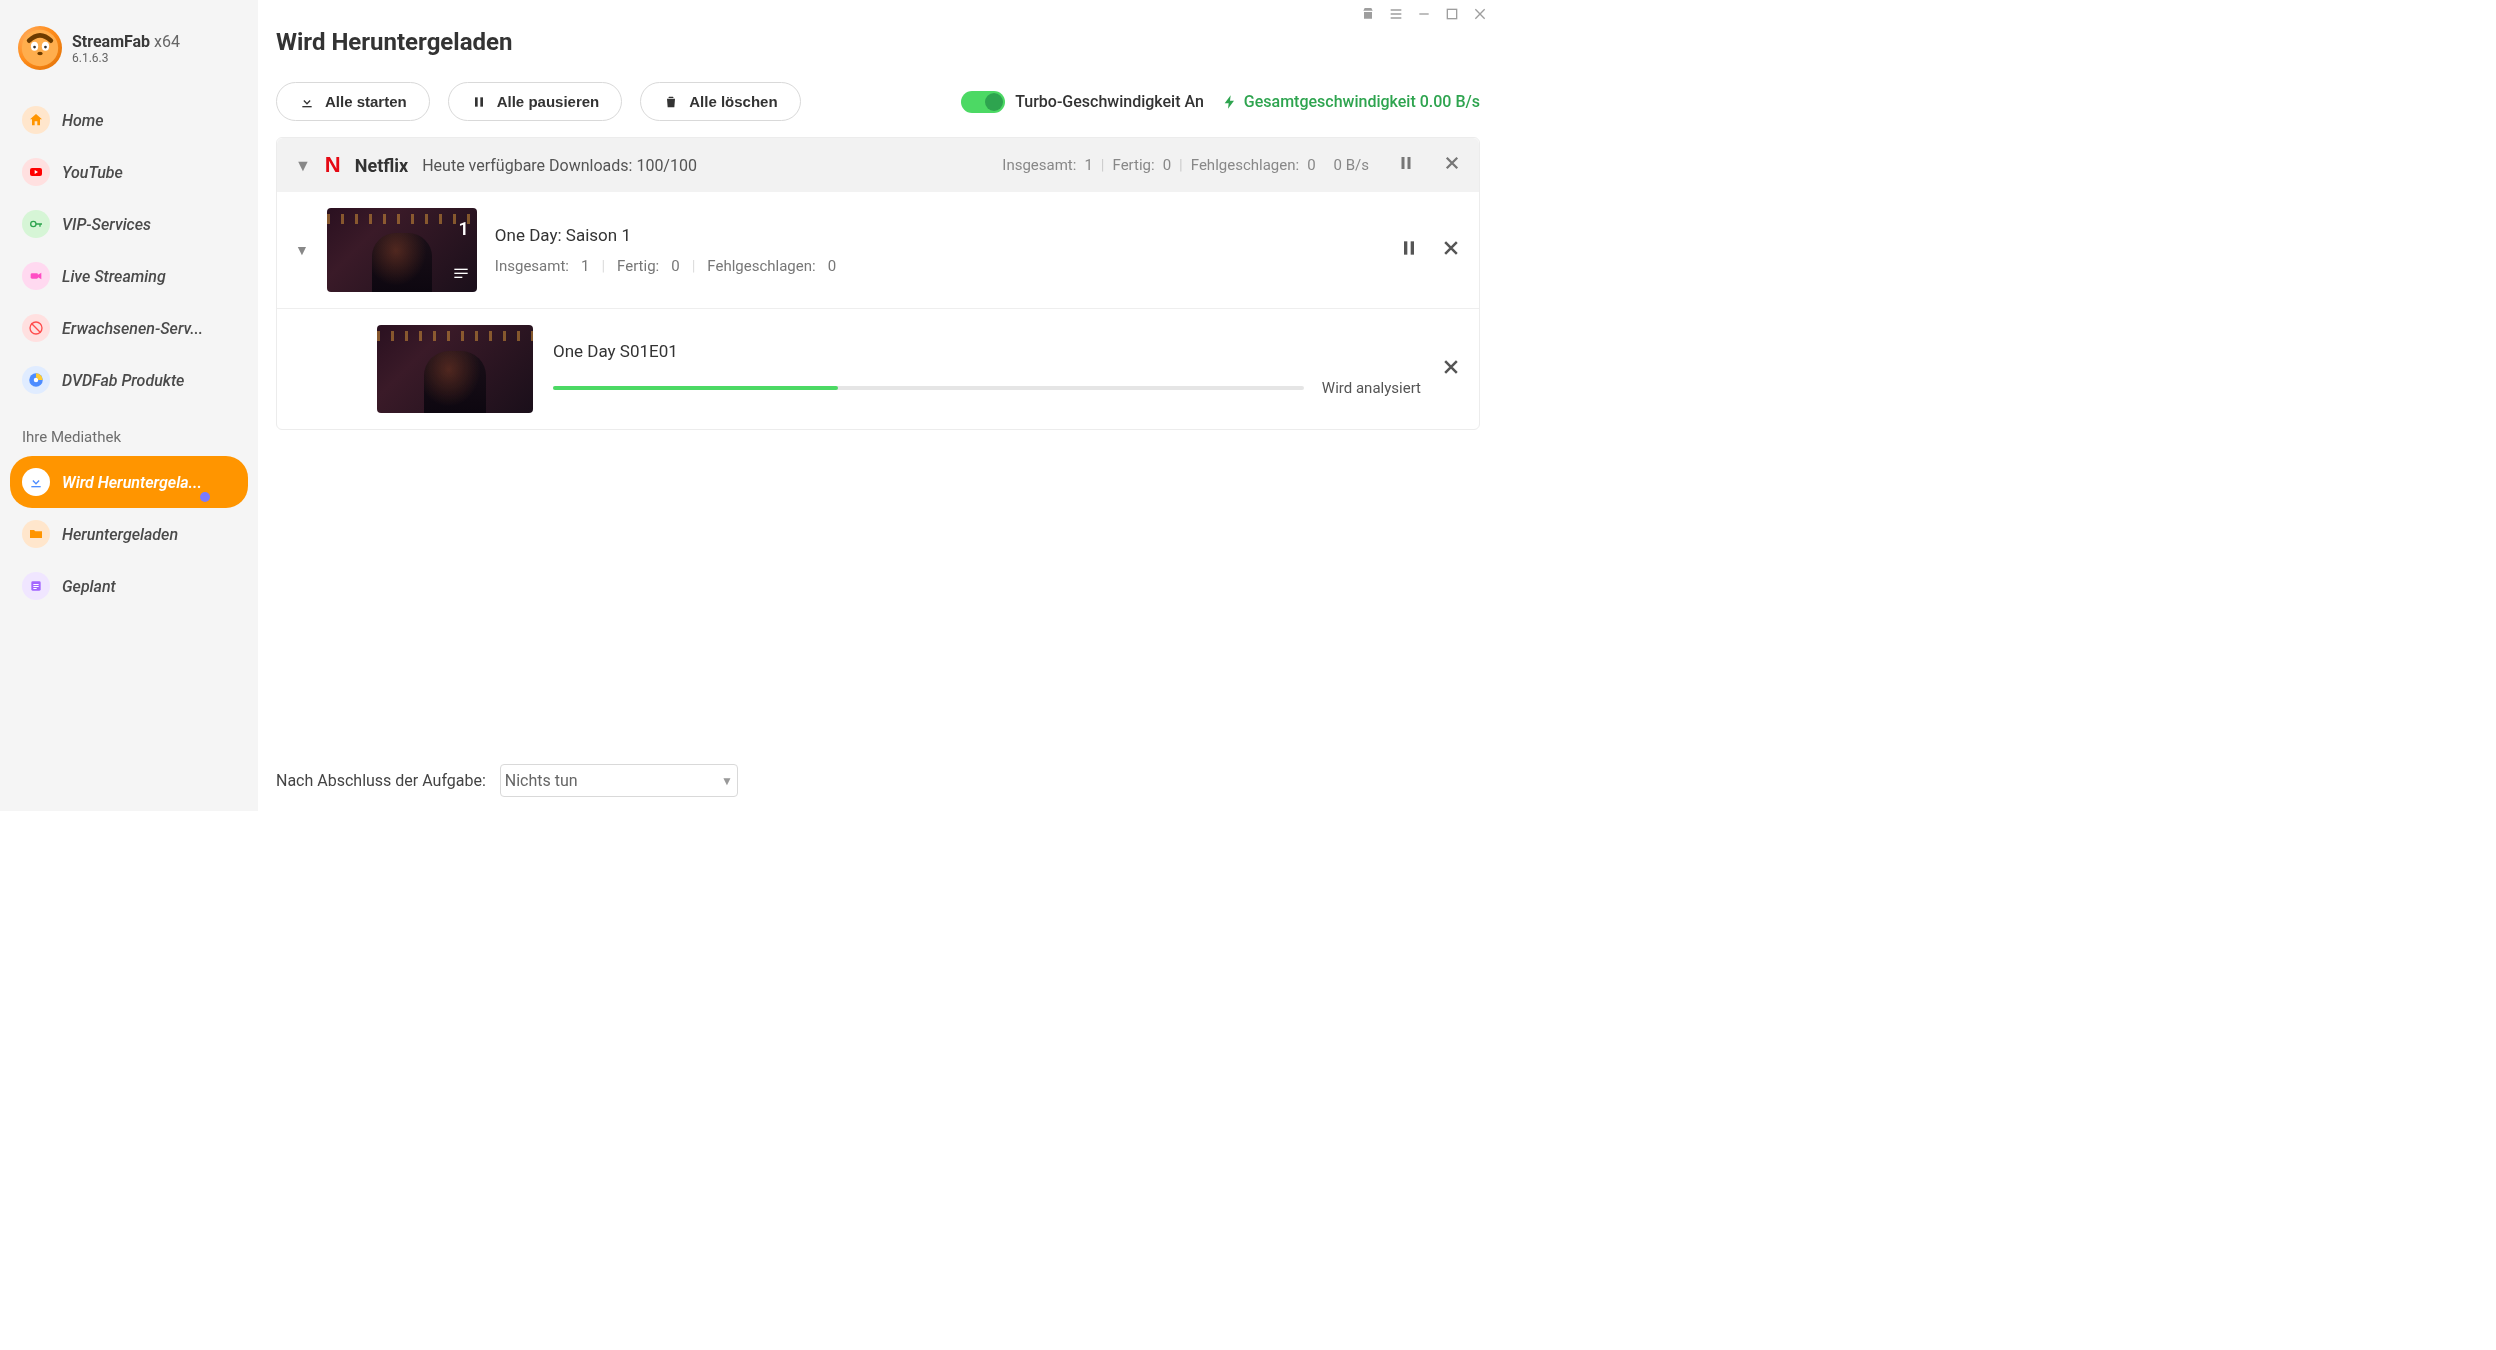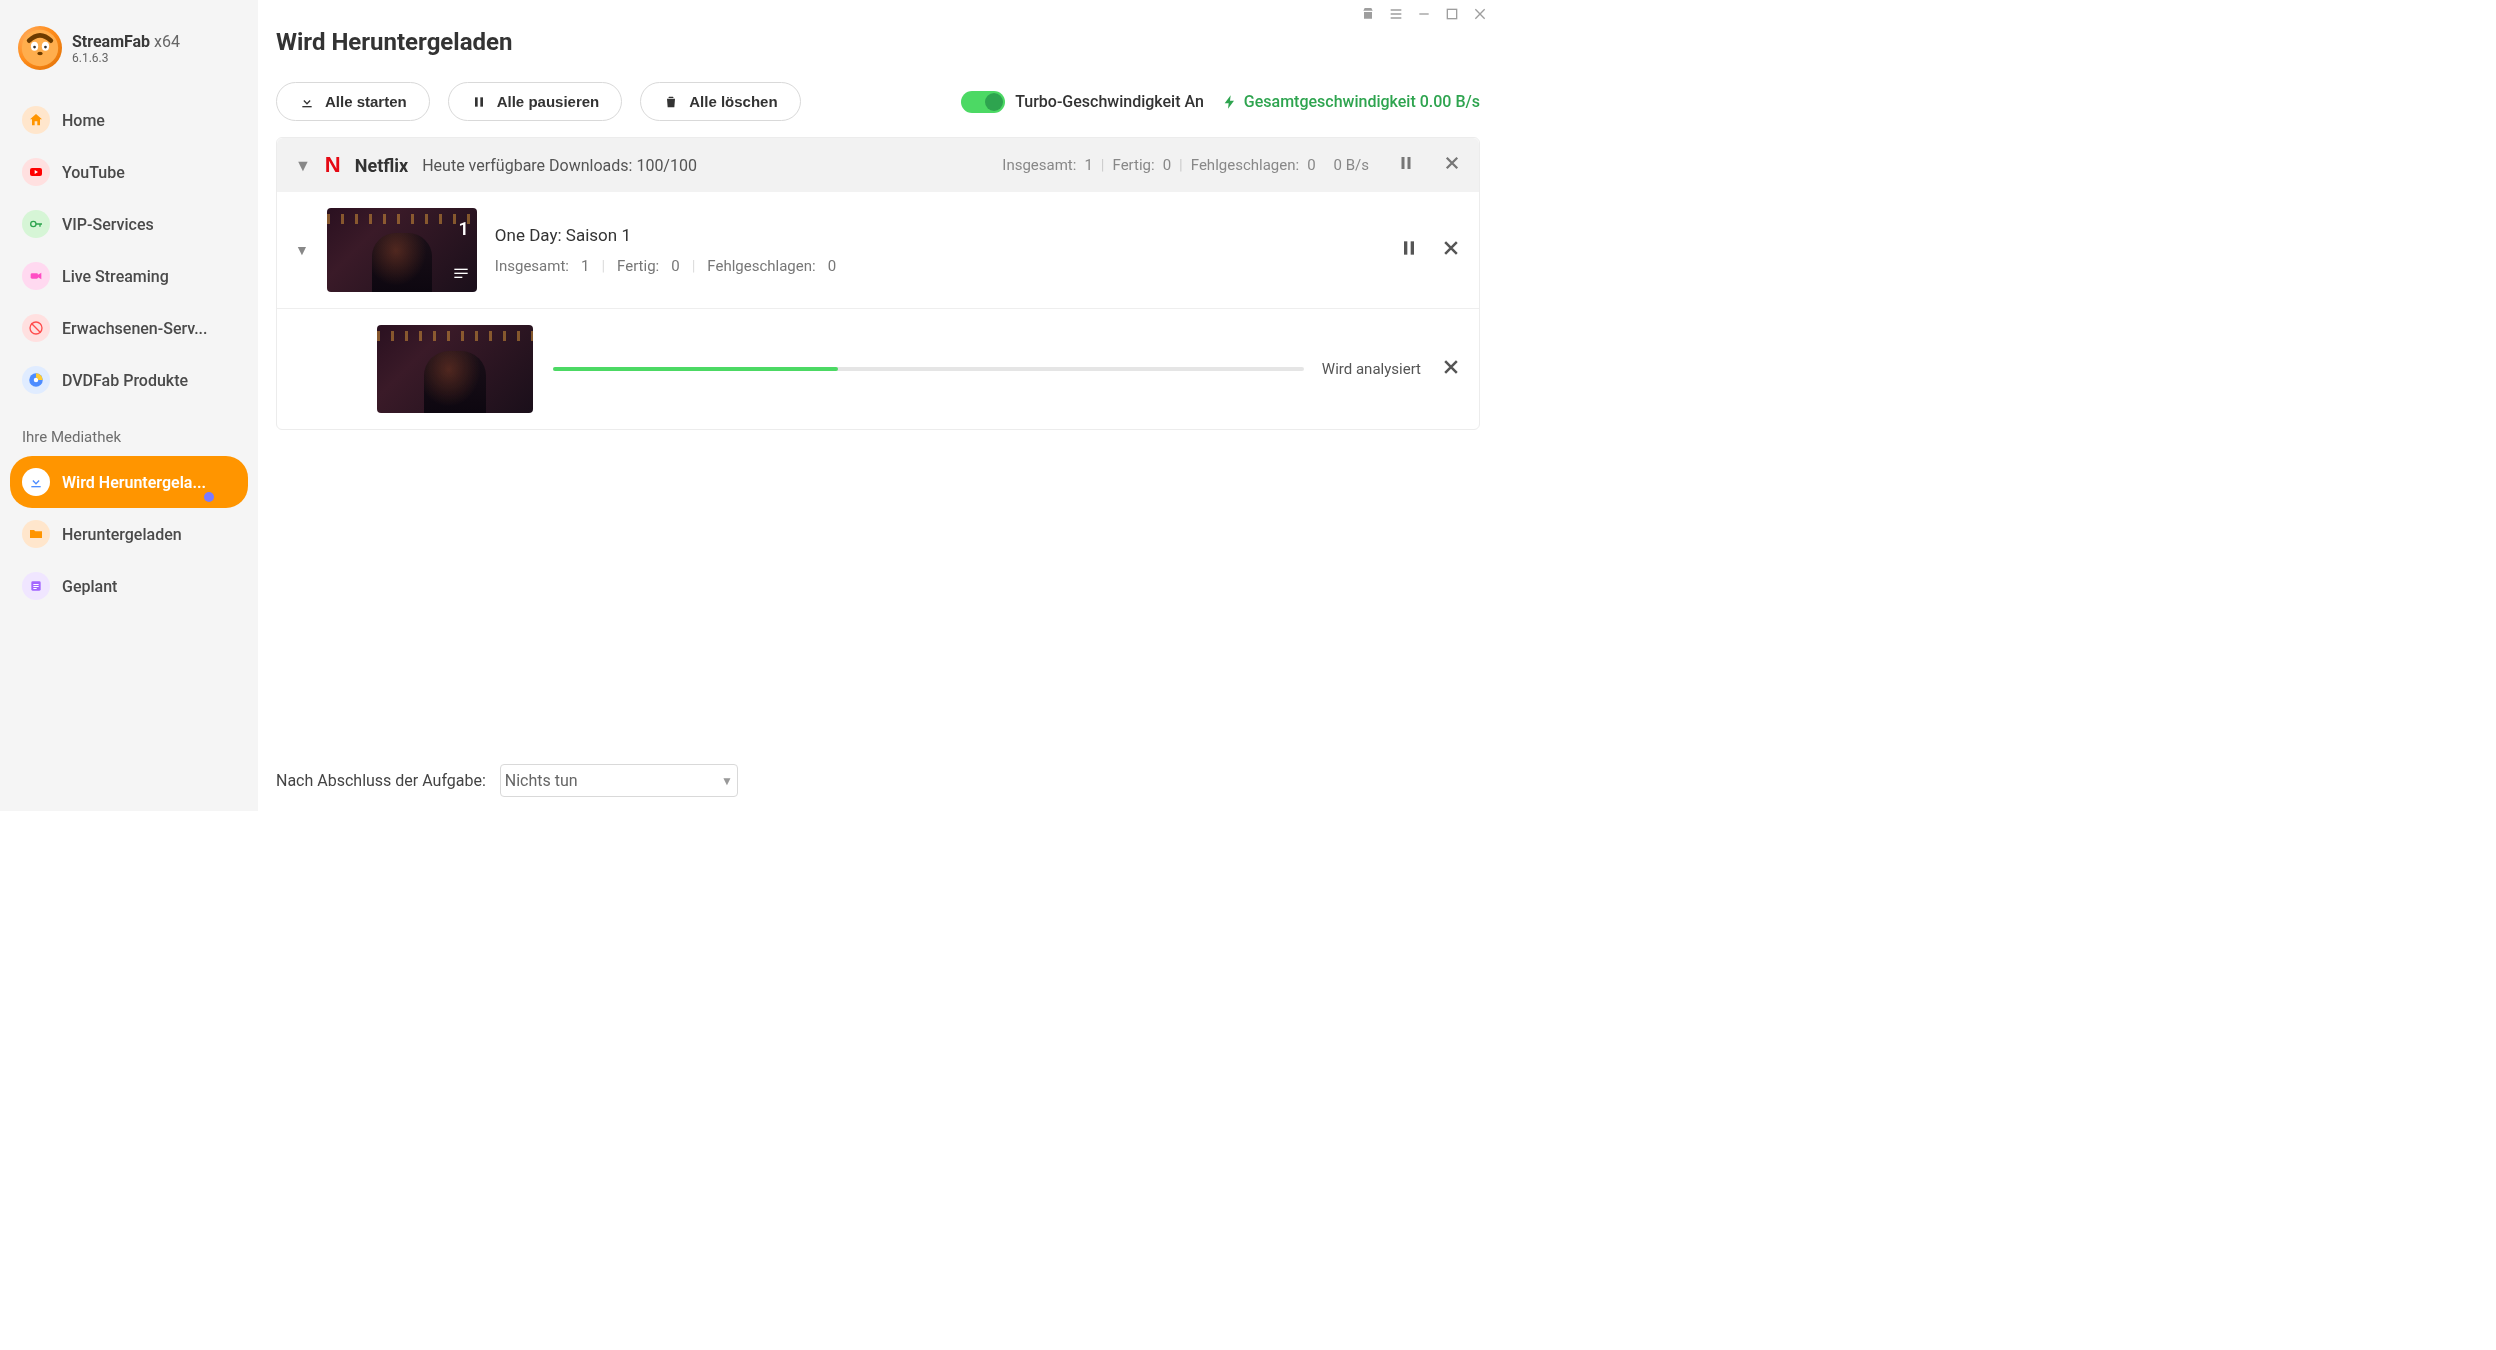--- a/index.html
+++ b/index.html
@@ -160,21 +160,21 @@
   display:flex; align-items:center; gap:14px;
   padding: 14px 18px 14px 18px;
   font-size:16px; color:#444;
 }
 .select {
   display:flex; align-items:center; justify-content:space-between;
   border:1px solid #d9d9d9; border-radius:4px;
   padding:6px 4px; width:238px; color:#666; cursor:pointer;
 }
 .select .chev { color:#999; font-size:12px; }
-.nav-label { white-space: nowrap; overflow: hidden; text-overflow: ellipsis; max-width: 170px; }
+.nav-label { white-space: nowrap; overflow: hidden; text-overflow: ellipsis; max-width: 170px; font-style: italic; }
 .nav-item.active .nav-label { max-width: 155px; }
 .dot-badge {
   width: 10px; height: 10px; border-radius:50%; background:#7a7aff; margin-left:-10px;
   align-self:flex-end; position:relative; left:-4px; top:6px;
 }
 </style>
 </head>
 <body>
 
 <aside class="sidebar">
@@ -419,20 +419,21 @@
         </span>
       </div>
     </div>
 
     <div class="episode-row">
       <div class="thumb small">
         <div class="lights"></div>
           <div class="silhouette"></div>
       </div>
       <div class="ep-col">
+        <div class="ep-title">One Day S01E01</div>
         <div class="progress-row">
           <div class="progress-bar">
             <div class="fill" id="ep-fill" style="width: 38%;"></div>
           </div>
           <div class="progress-label">Wird analysiert</div>
         </div>
       </div>
       <span class="ep-close">
         <svg width="20" height="20" viewBox="0 0 24 24">
             <path stroke="#555" stroke-width="3" d="M5 5l14 14M19 5L5 19"></path>

